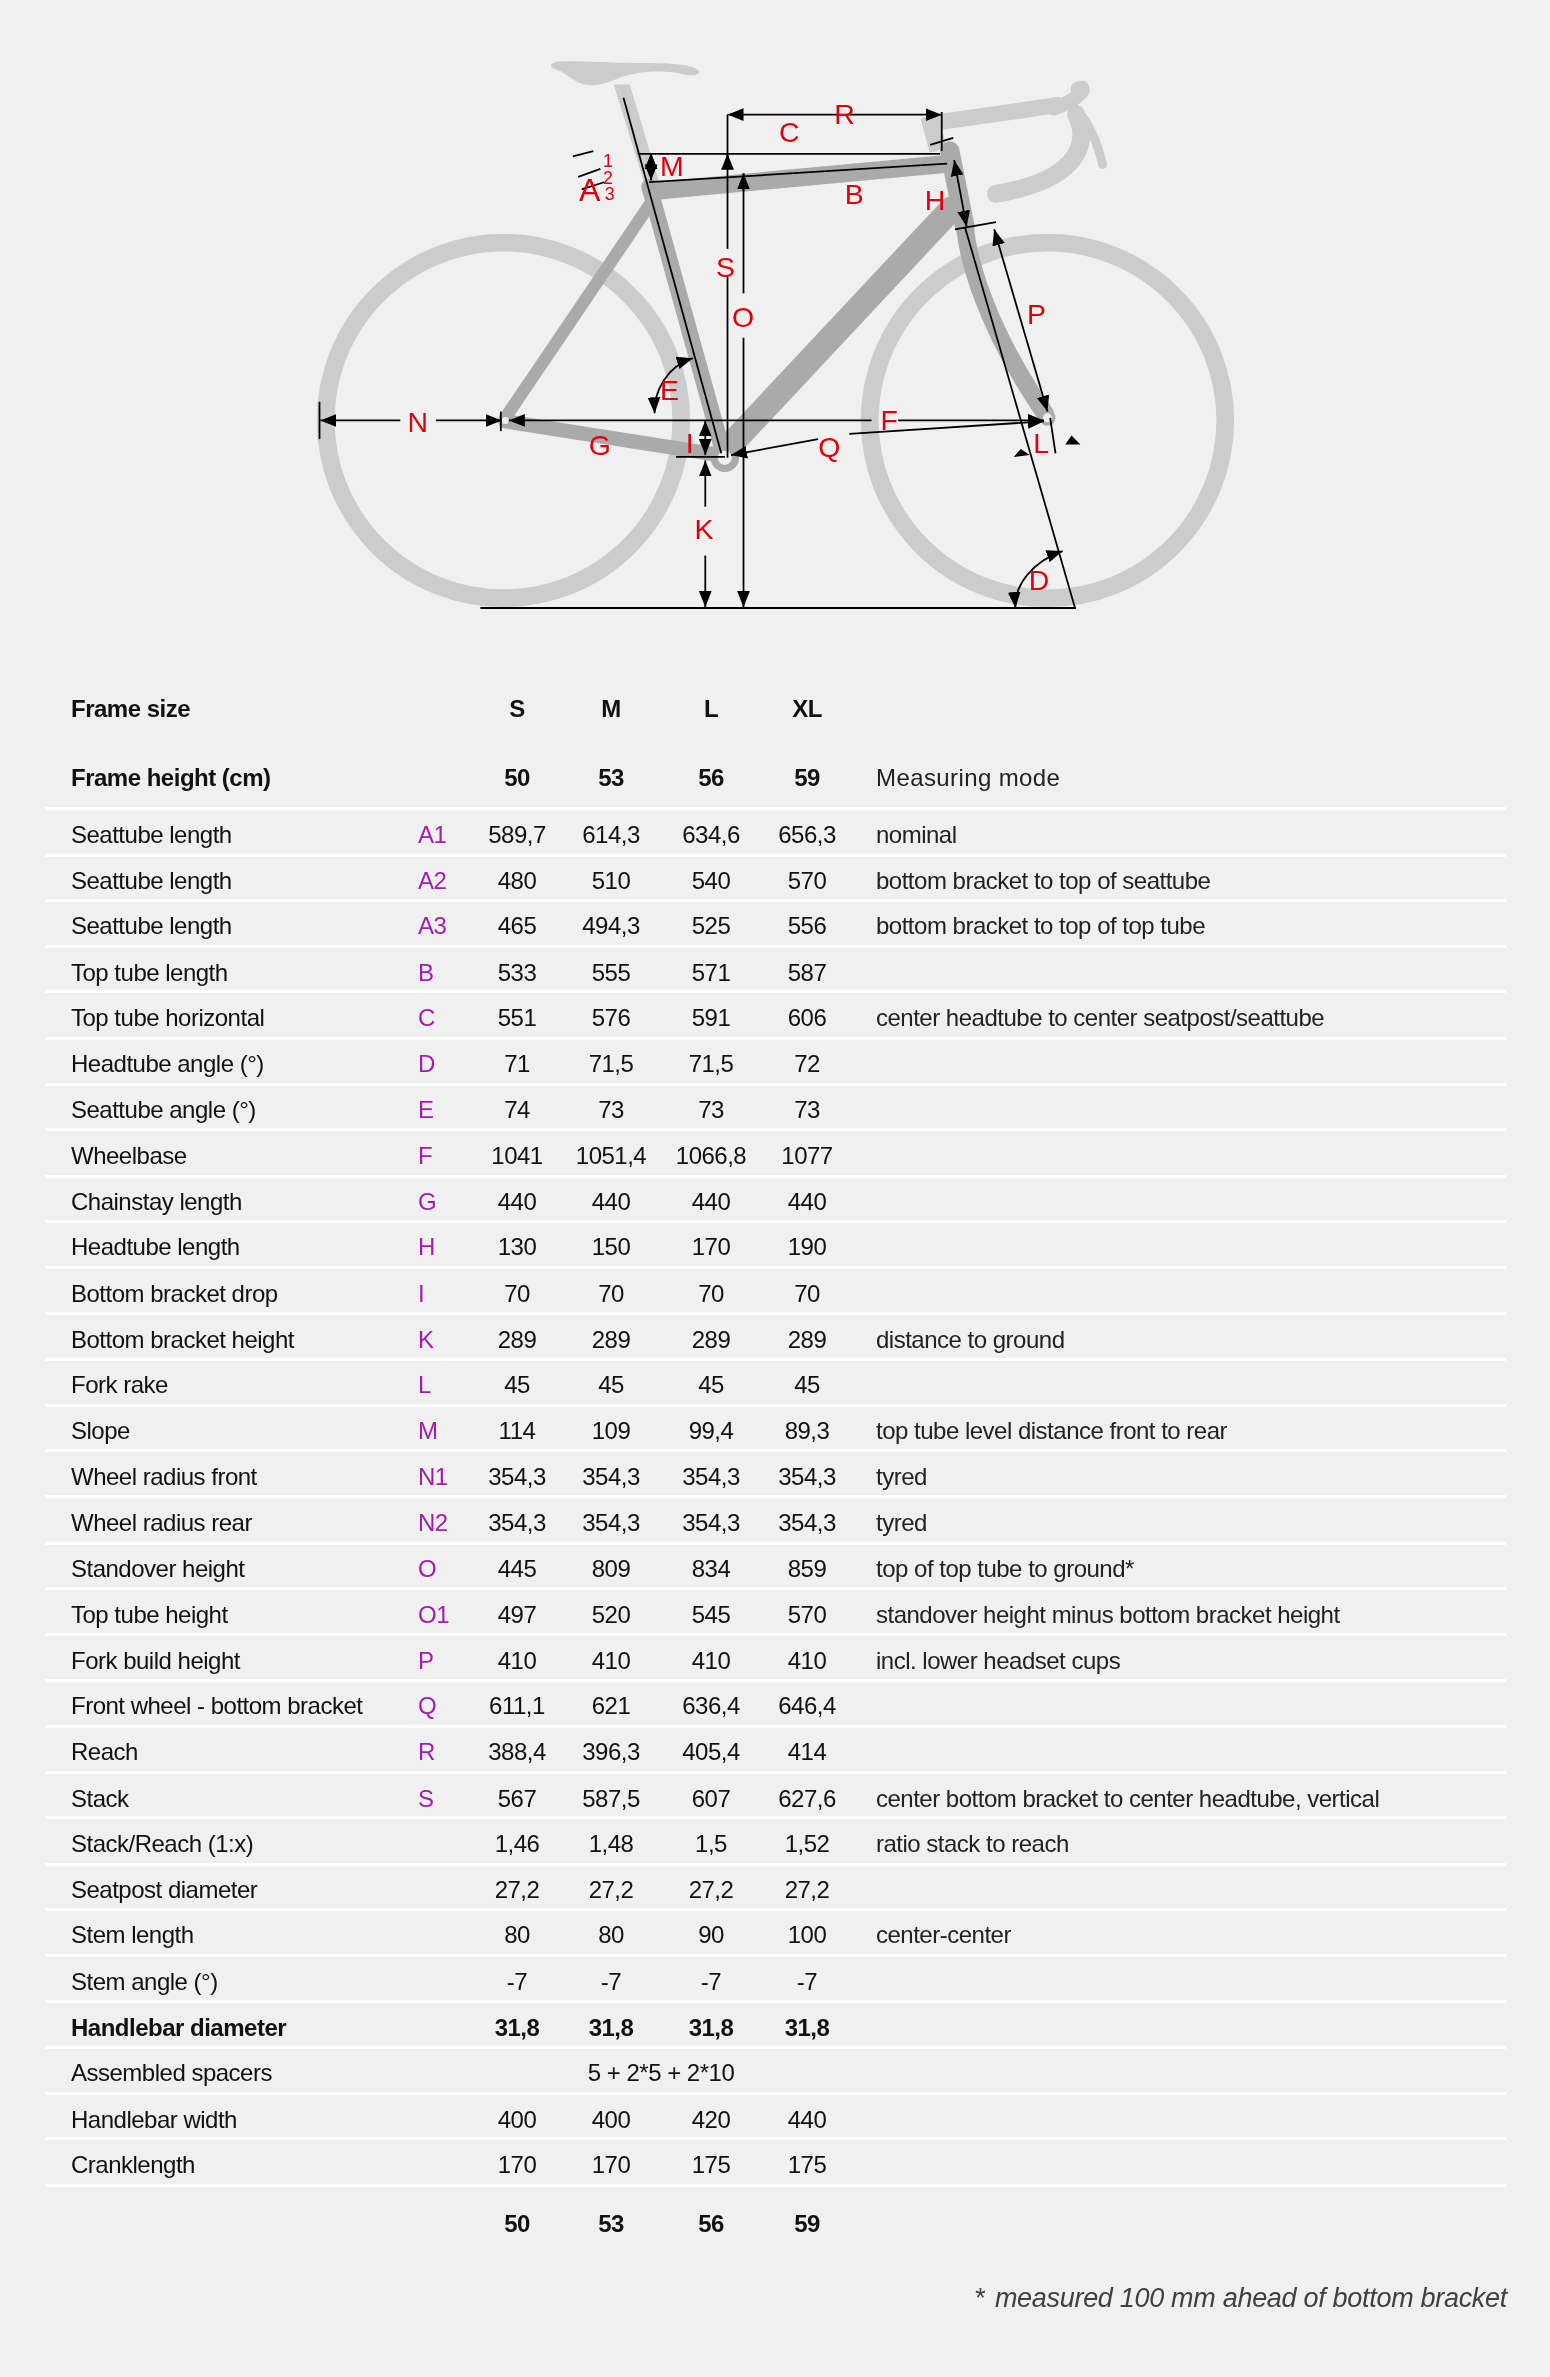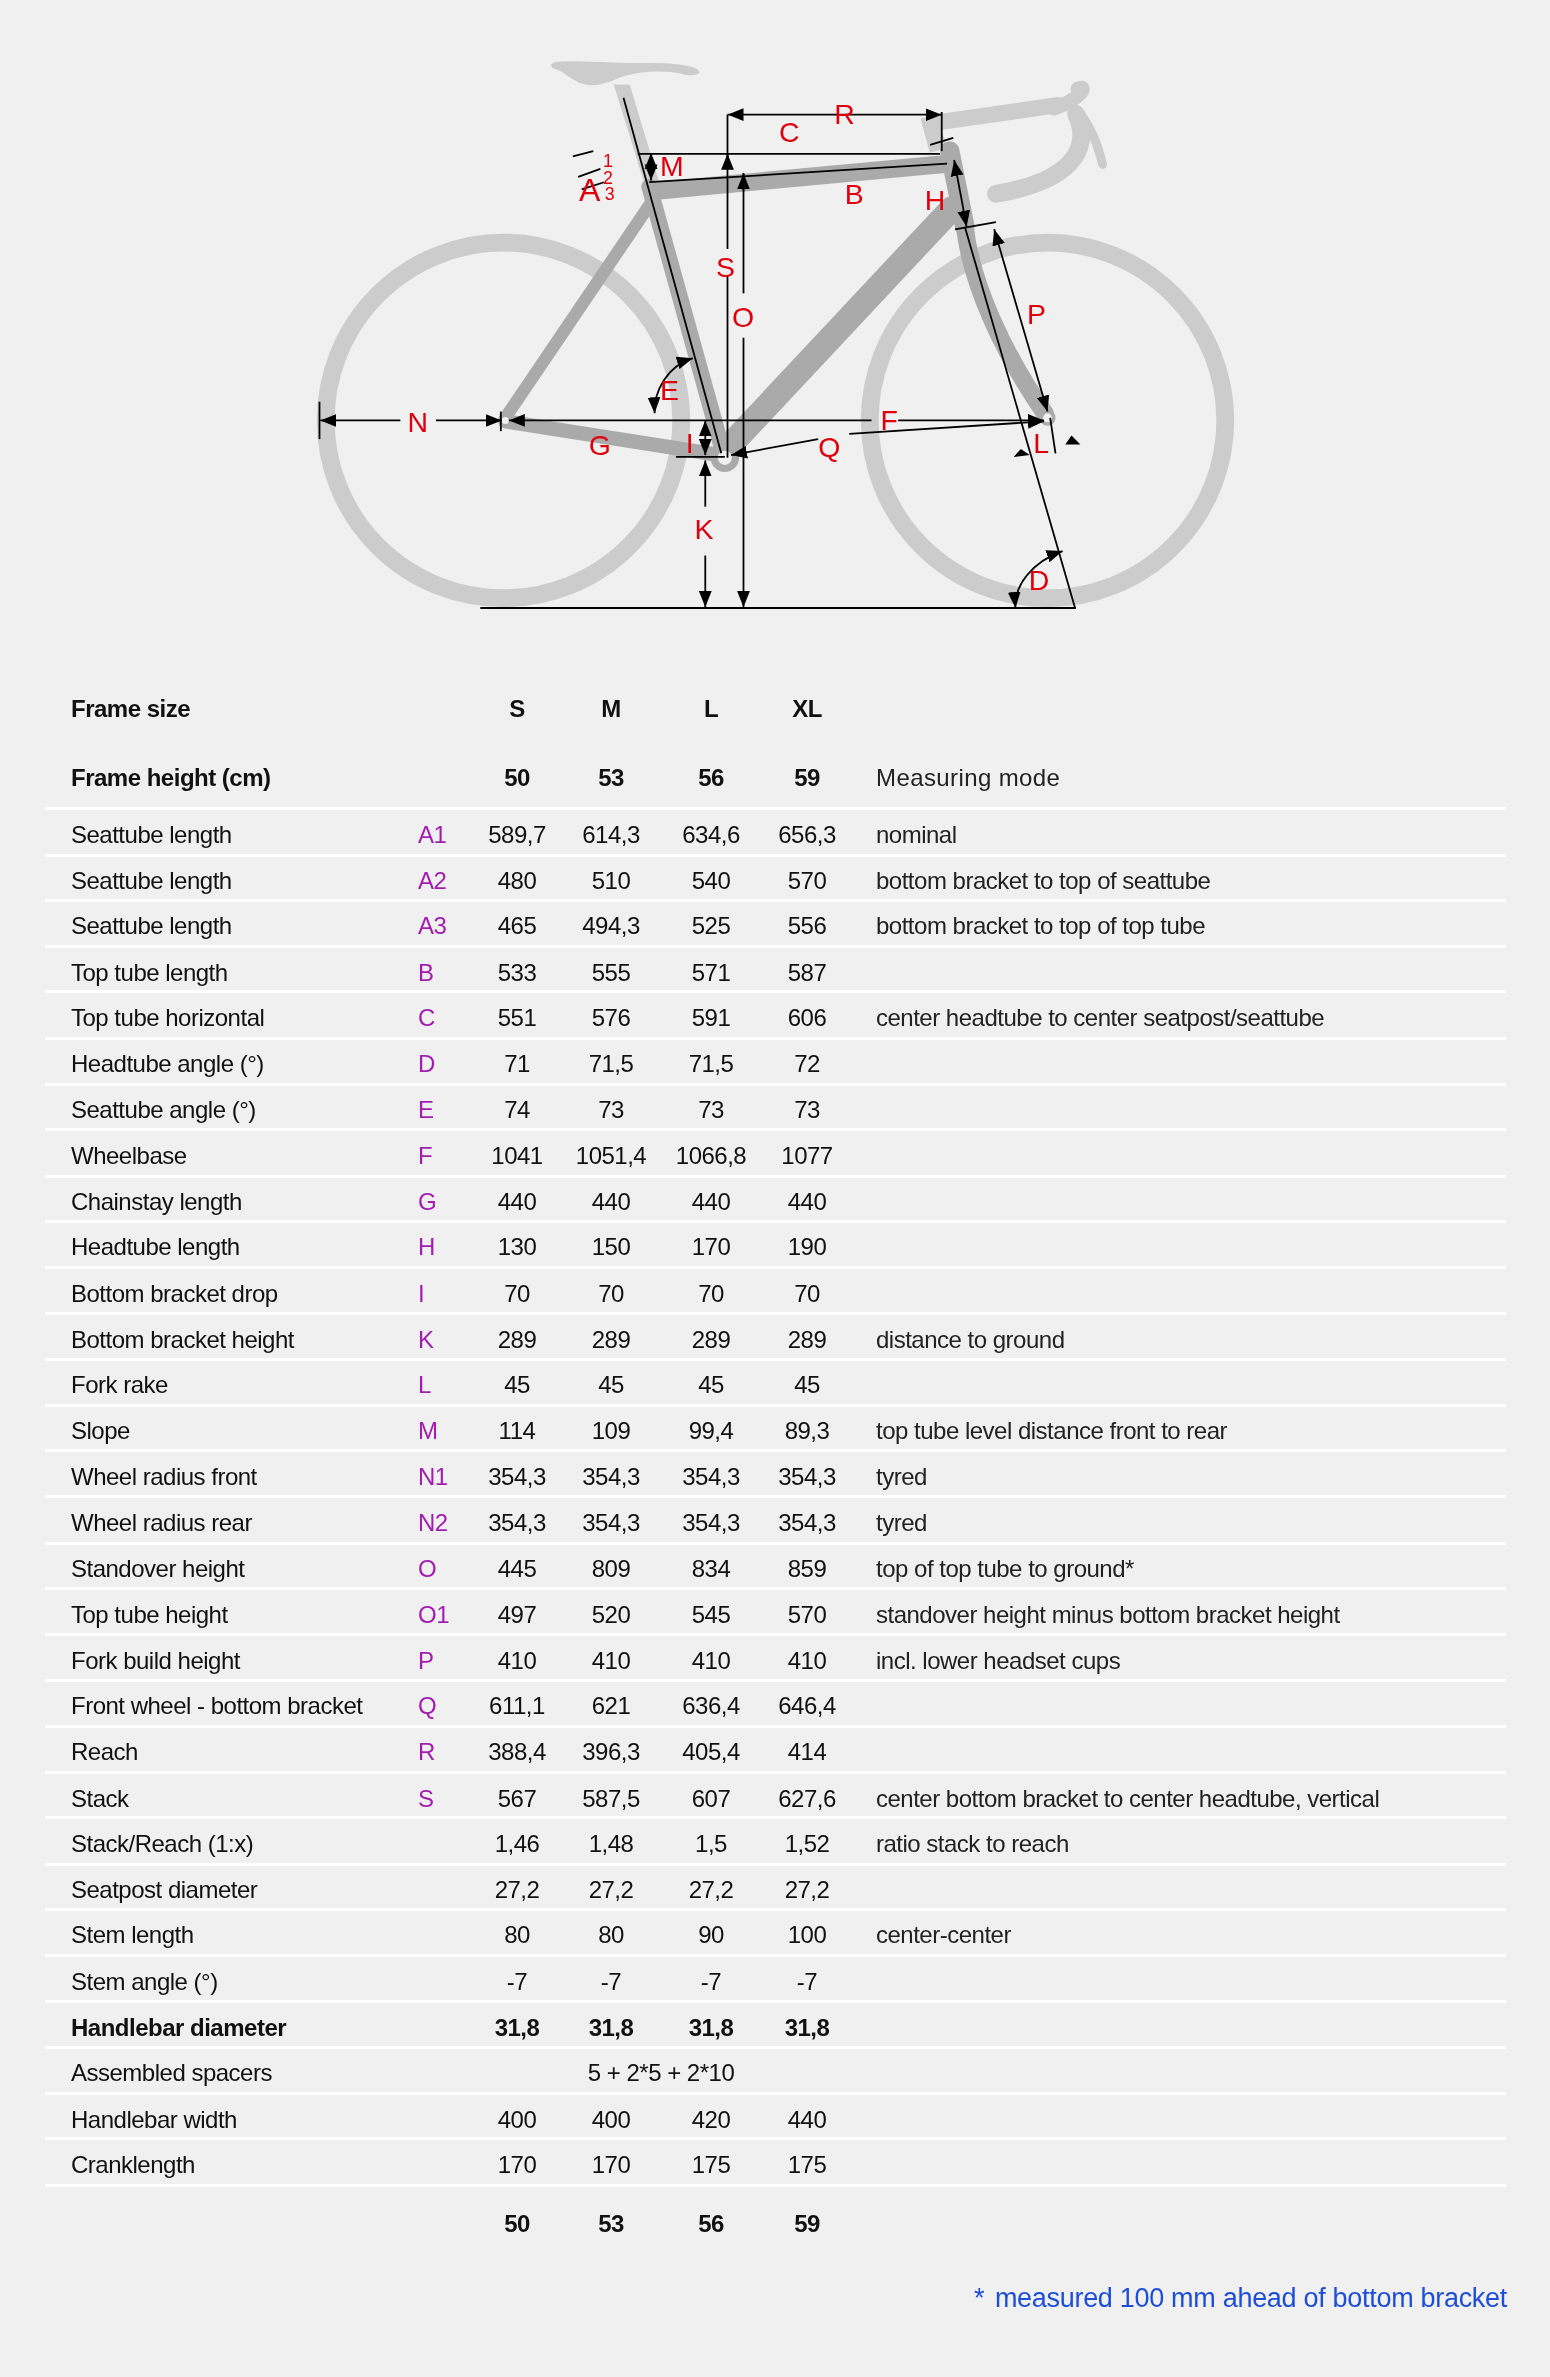--- a/index.html
+++ b/index.html
@@ -30,21 +30,21 @@
   .v2 { left: 662px; }
   .v3 { left: 758px; }
   .span { left: 562px; width: 198px; text-align: center; }
   .desc { left: 876px; color: #222; }
   .bold { font-weight: bold; }
   .sep {
     position: absolute; left: 45px; width: 1461px; height: 2.7px; background: #ffffff;
   }
   .footnote {
     position: absolute; right: 44px; top: 2279px;
-    font-size: 27px; line-height: 39px; color: #1d4ed8; letter-spacing: -0.3px;
+    font-size: 27px; line-height: 39px; color: #404040; letter-spacing: -0.3px; font-style: italic;
   }
   .footnote .star { margin-right: 10.7px; }
   svg text { font-family: "Liberation Sans", "DejaVu Sans", sans-serif; }
 </style>
 </head>
 <body>
 
 <svg id="diagram" viewBox="0 0 1744 720" xmlns="http://www.w3.org/2000/svg">
   <defs>
     <marker id="ah" viewBox="0 0 10 10" refX="10" refY="5" markerWidth="9" markerHeight="9" orient="auto-start-reverse">

